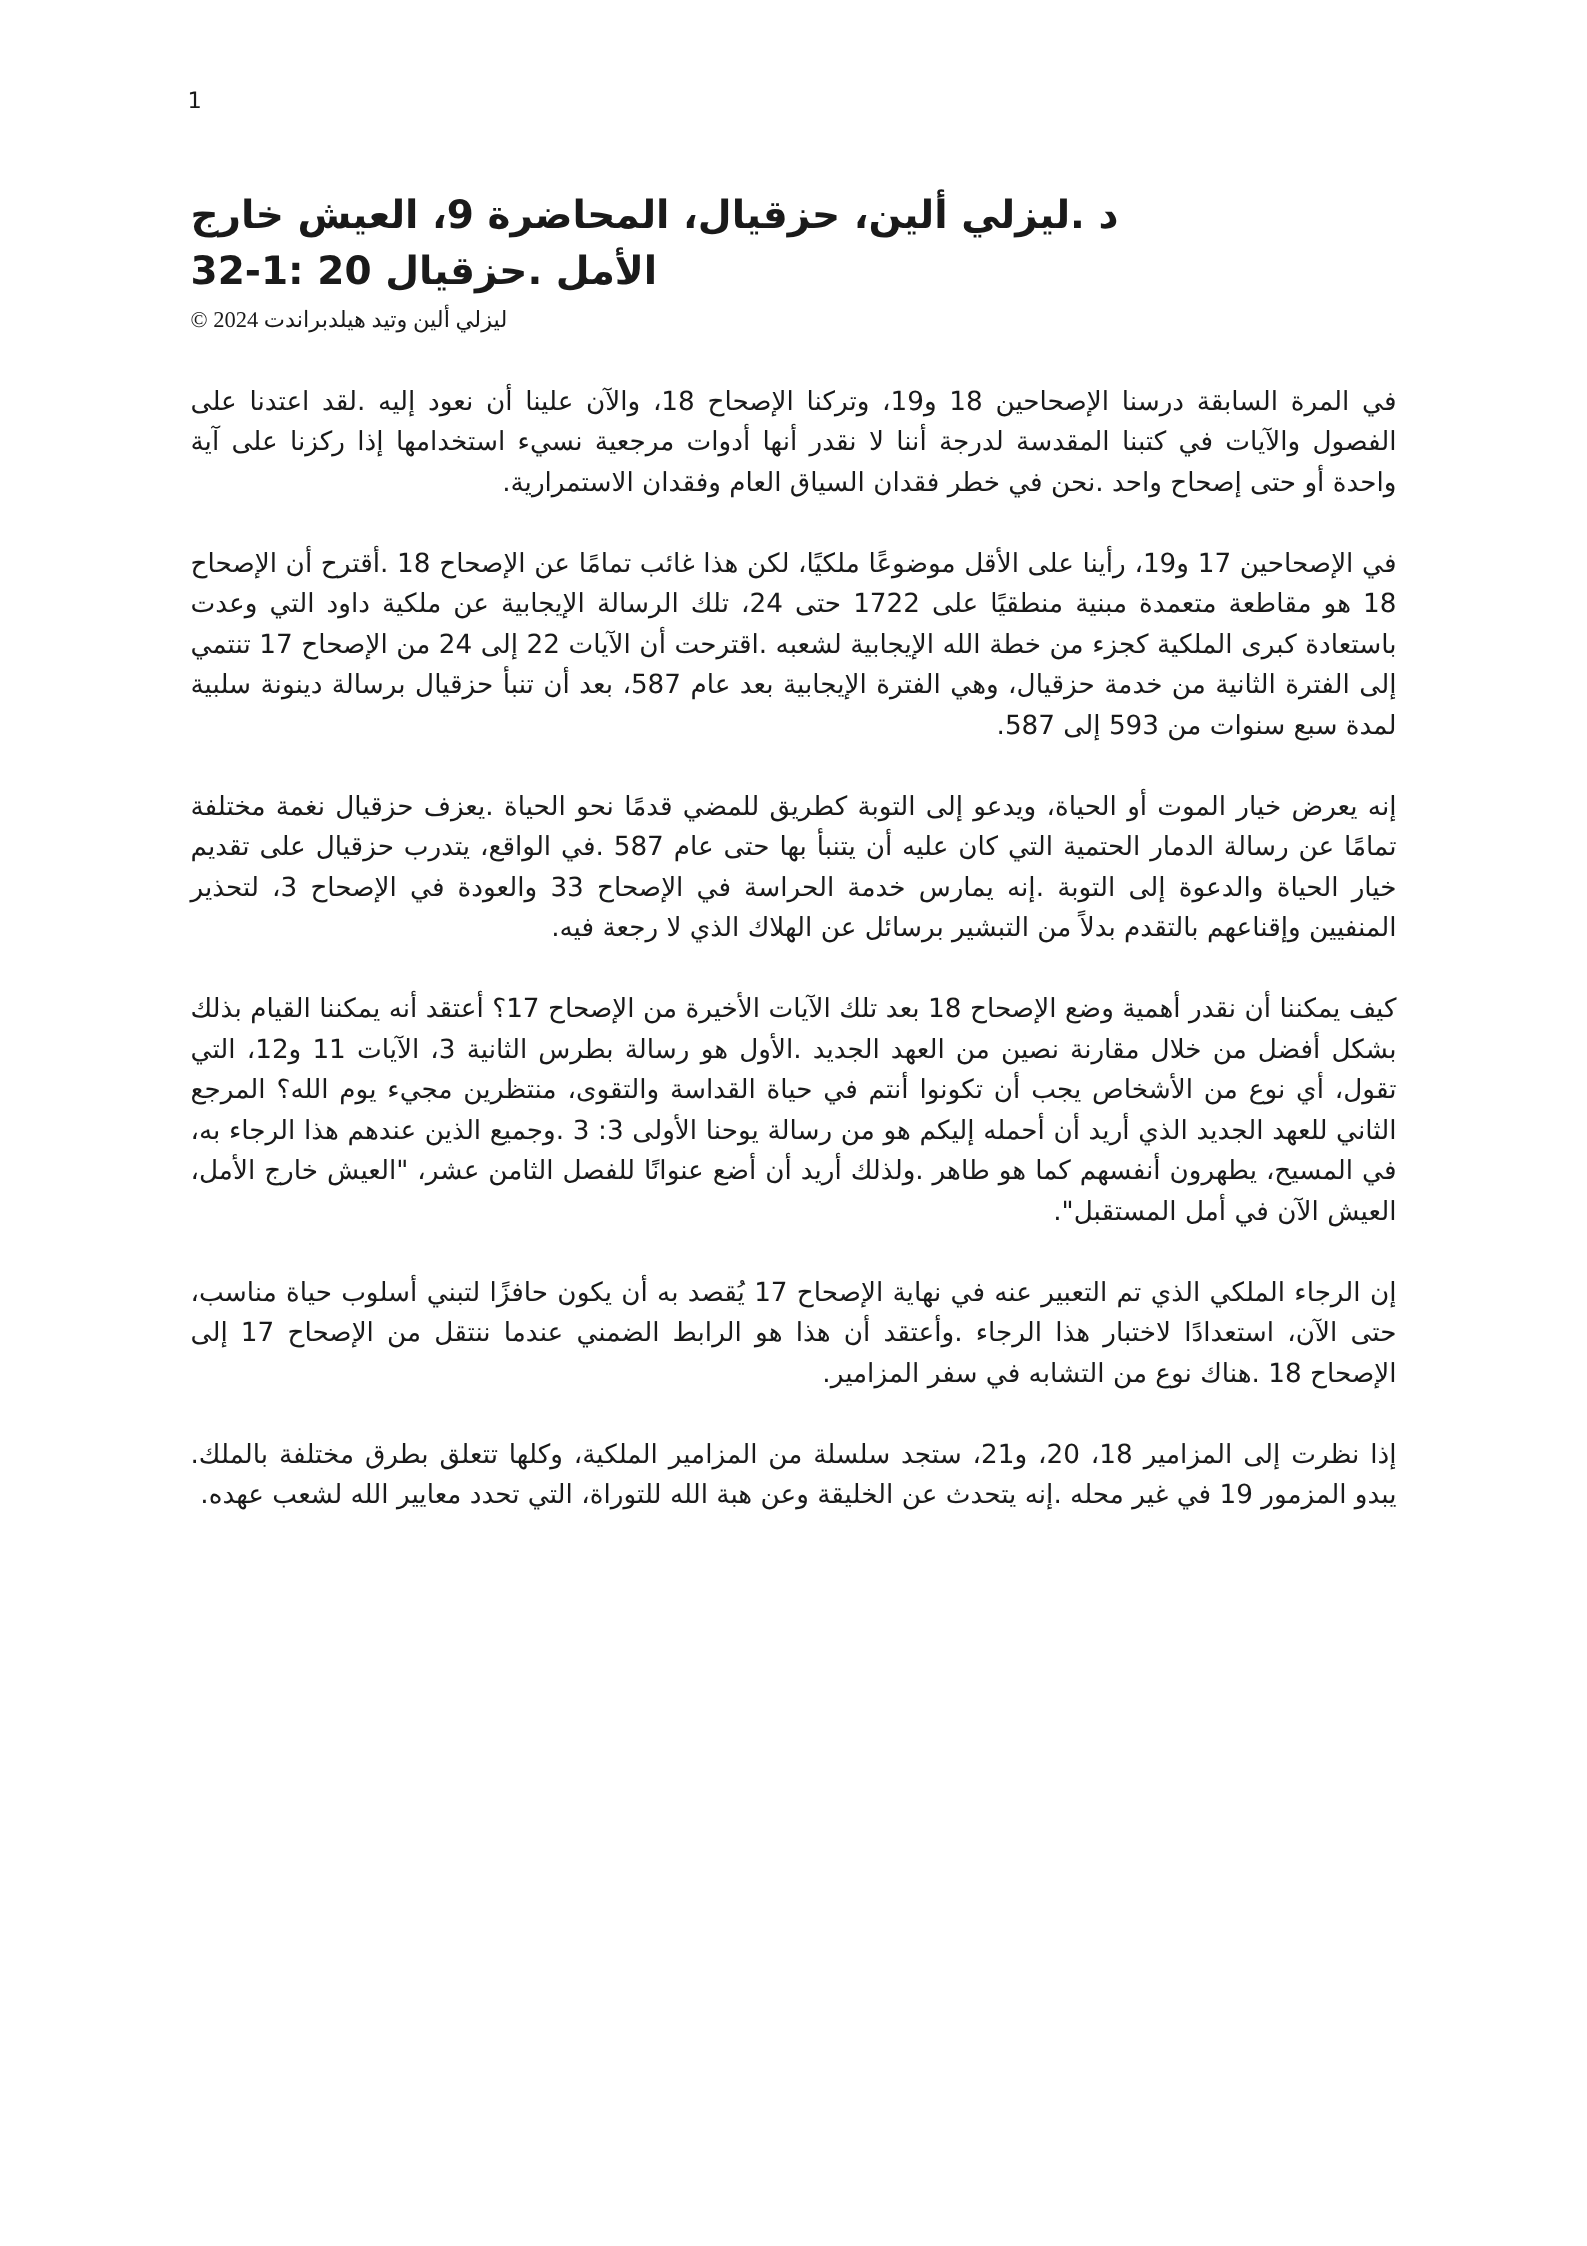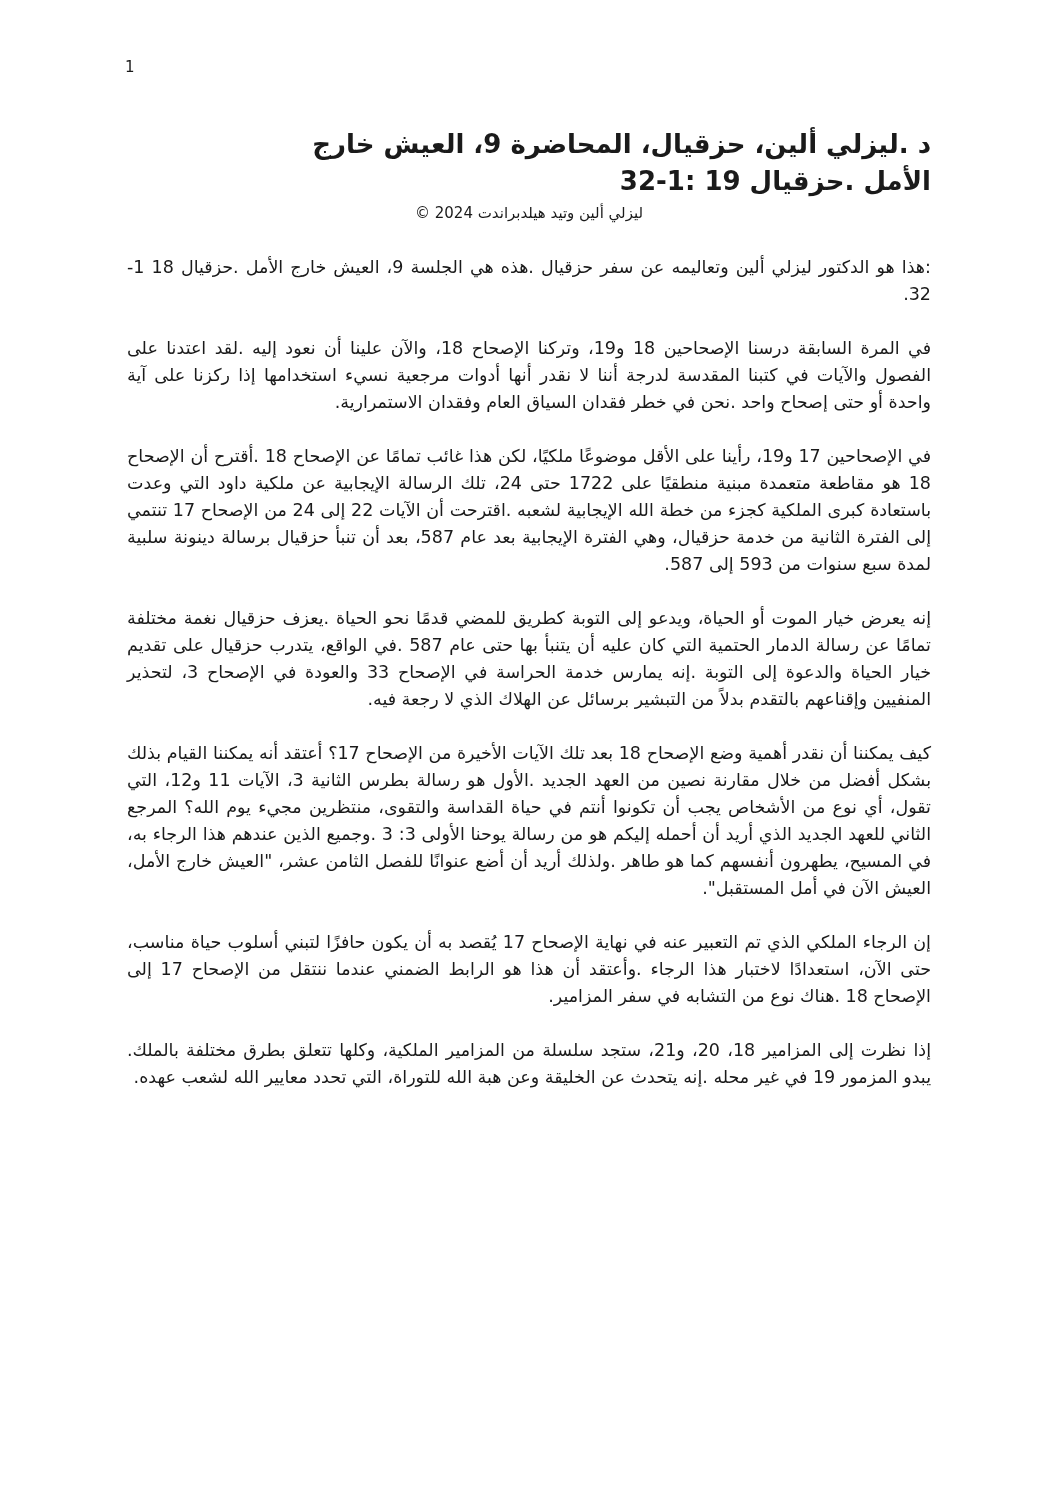--- a/index.html
+++ b/index.html
@@ -26,60 +26,60 @@
     color: #1a1a1a;
   }
   .content {
     position: absolute;
     top: 126px;
     right: 127px;
     left: 127px;
     direction: rtl;
   }
   .title {
-    text-align: right;
+    text-align: left;
     font-weight: bold;
     font-size: 26px;
     line-height: 1.42;
     margin: 0 0 4px 0;
   }
   .title .title-line {
     display: block;
   }
   .copyright {
-    text-align: center;
+    text-align: left;
     font-size: 15px;
     letter-spacing: 1px;
     margin: 2px 0 32px 0;
+    font-family: Liberation Serif, serif;
   }
   .body-para {
     font-size: 17.5px;
     line-height: 27px;
     text-align: justify;
     text-justify: inter-word;
     margin: 0 0 27px 0;
   }
 </style>
 </head>
 <body>
 
 <div class="page">
 
   <div class="page-number">1</div>
 
   <div class="content">
 
     <h1 class="title">
       <span class="title-line">د .ليزلي ألين، حزقيال، المحاضرة 9، العيش خارج</span>
-      <span class="title-line">الأمل .حزقيال 19 :1-32</span>
+      <span class="title-line">الأمل .حزقيال 20 :1-32</span>
     </h1>
 
     <div class="copyright">ليزلي ألين وتيد هيلدبراندت 2024 ©</div>
 
-    <p class="body-para">:هذا هو الدكتور ليزلي ألين وتعاليمه عن سفر حزقيال .هذه هي الجلسة 9، العيش خارج الأمل .حزقيال 18 1-32.</p>
     <p class="body-para">في المرة السابقة درسنا الإصحاحين 18 و19، وتركنا الإصحاح 18، والآن علينا أن نعود إليه .لقد اعتدنا على الفصول والآيات في كتبنا المقدسة لدرجة أننا لا نقدر أنها أدوات مرجعية نسيء استخدامها إذا ركزنا على آية واحدة أو حتى إصحاح واحد .نحن في خطر فقدان السياق العام وفقدان الاستمرارية.</p>
     <p class="body-para">في الإصحاحين 17 و19، رأينا على الأقل موضوعًا ملكيًا، لكن هذا غائب تمامًا عن الإصحاح 18 .أقترح أن الإصحاح 18 هو مقاطعة متعمدة مبنية منطقيًا على 1722 حتى 24، تلك الرسالة الإيجابية عن ملكية داود التي وعدت باستعادة كبرى الملكية كجزء من خطة الله الإيجابية لشعبه .اقترحت أن الآيات 22 إلى 24 من الإصحاح 17 تنتمي إلى الفترة الثانية من خدمة حزقيال، وهي الفترة الإيجابية بعد عام 587، بعد أن تنبأ حزقيال برسالة دينونة سلبية لمدة سبع سنوات من 593 إلى 587.</p>
     <p class="body-para">إنه يعرض خيار الموت أو الحياة، ويدعو إلى التوبة كطريق للمضي قدمًا نحو الحياة .يعزف حزقيال نغمة مختلفة تمامًا عن رسالة الدمار الحتمية التي كان عليه أن يتنبأ بها حتى عام 587 .في الواقع، يتدرب حزقيال على تقديم خيار الحياة والدعوة إلى التوبة .إنه يمارس خدمة الحراسة في الإصحاح 33 والعودة في الإصحاح 3، لتحذير المنفيين وإقناعهم بالتقدم بدلاً من التبشير برسائل عن الهلاك الذي لا رجعة فيه.</p>
     <p class="body-para">كيف يمكننا أن نقدر أهمية وضع الإصحاح 18 بعد تلك الآيات الأخيرة من الإصحاح 17؟ أعتقد أنه يمكننا القيام بذلك بشكل أفضل من خلال مقارنة نصين من العهد الجديد .الأول هو رسالة بطرس الثانية 3، الآيات 11 و12، التي تقول، أي نوع من الأشخاص يجب أن تكونوا أنتم في حياة القداسة والتقوى، منتظرين مجيء يوم الله؟ المرجع الثاني للعهد الجديد الذي أريد أن أحمله إليكم هو من رسالة يوحنا الأولى 3: 3 .وجميع الذين عندهم هذا الرجاء به، في المسيح، يطهرون أنفسهم كما هو طاهر .ولذلك أريد أن أضع عنوانًا للفصل الثامن عشر،  "العيش خارج الأمل، العيش الآن في أمل المستقبل".</p>
     <p class="body-para">إن الرجاء الملكي الذي تم التعبير عنه في نهاية الإصحاح 17 يُقصد به أن يكون حافزًا لتبني أسلوب حياة مناسب، حتى الآن، استعدادًا لاختبار هذا الرجاء .وأعتقد أن هذا هو الرابط الضمني عندما ننتقل من الإصحاح 17 إلى الإصحاح 18 .هناك نوع من التشابه في سفر المزامير.</p>
     <p class="body-para">إذا نظرت إلى المزامير 18، 20، و21، ستجد سلسلة من المزامير الملكية، وكلها تتعلق بطرق مختلفة بالملك. يبدو المزمور 19 في غير محله .إنه يتحدث عن الخليقة وعن هبة الله للتوراة، التي تحدد معايير الله لشعب عهده.</p>
 
   </div>
 </div>
 

